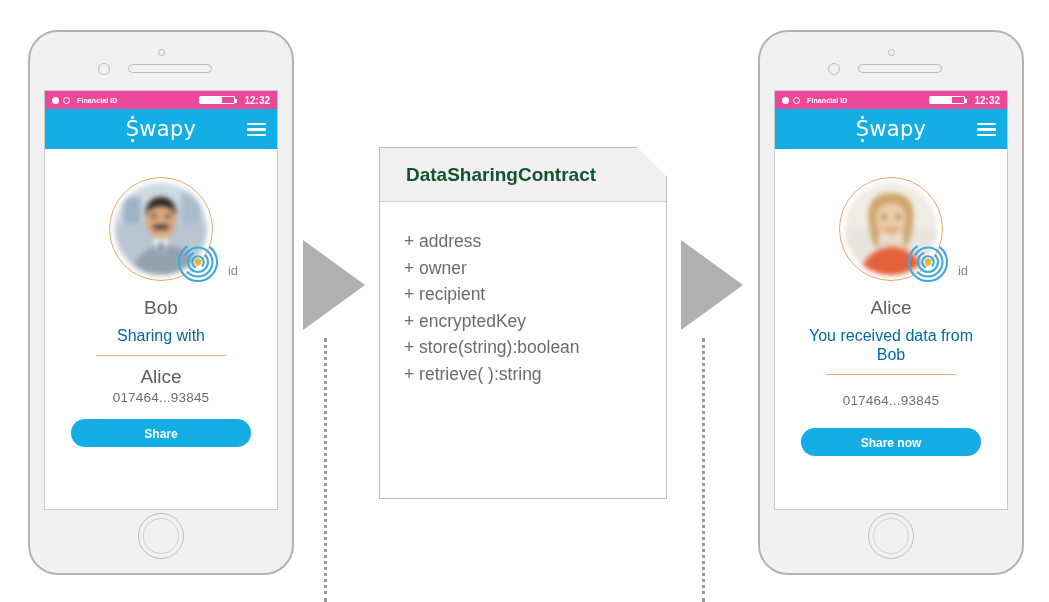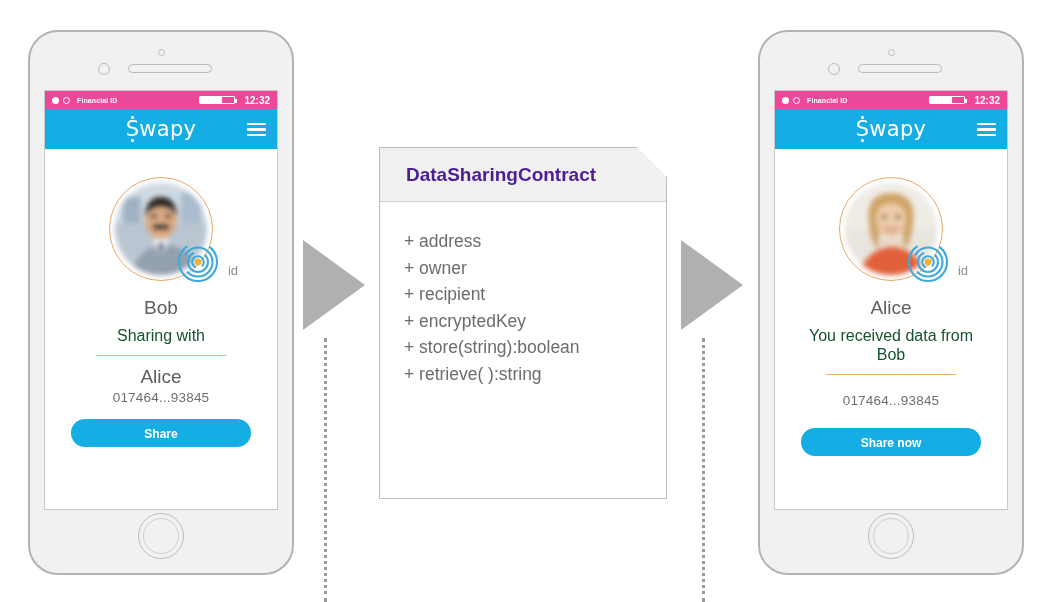--- a/index.html
+++ b/index.html
@@ -61,41 +61,41 @@
 
   .avatar-wrap{position:relative;width:104px;height:104px;margin:16px auto;}
   .avatar-ring{position:absolute;inset:0;border-radius:50%;
                border:1.6px solid #e8a96a;box-sizing:border-box;}
   .avatar-photo{position:absolute;left:6px;top:6px;width:92px;height:92px;
                 border-radius:50%;overflow:hidden;filter:blur(2.4px);}
   .fingerprint{position:absolute;right:-7px;bottom:-3px;width:44px;height:44px;}
   .id-text{position:absolute;right:-25px;bottom:3px;font-size:13px;color:#8d8d8d;}
 
   .uname{font-size:19px;color:#5e5e5e;margin-top:9px;}
-  .status-msg{font-size:16px;color:#14532d;margin-top:7px;line-height:19px;}
+  .status-msg{font-size:16px;color:#0369a1;margin-top:7px;line-height:19px;}
   .rule{width:130px;height:1.4px;background:#f0b063;margin:10px auto 0;}
   .peer{font-size:19px;color:#5e5e5e;margin-top:10px;}
   .addr{font-size:13.5px;color:#6e6e6e;margin-top:2px;letter-spacing:.2px;}
   .cta{display:block;width:180px;height:28px;line-height:28px;margin:14px auto 0;
        background:#14ade4;color:#ffffff;border:none;border-radius:16px;
        font-size:12px;font-weight:bold;cursor:pointer;
        font-family:"Liberation Sans",sans-serif;}
 
   .home-btn{position:absolute;bottom:14px;left:50%;margin-left:-23px;
             width:46px;height:46px;border-radius:50%;
             border:1.6px solid #bdbdbd;box-sizing:border-box;background:#f1f1f1;}
   .home-btn:after{content:"";position:absolute;left:4px;top:4px;right:4px;bottom:4px;
             border-radius:50%;border:1.4px solid #cfcfcf;box-sizing:border-box;}
 
   
   .card{position:absolute;left:379px;top:147px;width:288px;height:352px;
         background:#ffffff;border:1.5px solid #bdbdbd;box-sizing:border-box;}
   .card-head{height:54px;background:#f0f0f0;border-bottom:1.5px solid #cfcfcf;
              display:flex;align-items:center;padding-left:26px;box-sizing:border-box;}
-  .card-title{color:#4c1d95;font-size:19px;font-weight:bold;}
+  .card-title{color:#14532d;font-size:19px;font-weight:bold;}
   .fold-tri{position:absolute;right:-1px;top:-1px;width:0;height:0;
         border-left:30px solid transparent;border-top:30px solid #ffffff;}
   .card-body{padding:26px 0 0 24px;}
   .member{font-size:17.5px;color:#6c6c6c;line-height:26.5px;white-space:nowrap;}
 
   
   .arrow{position:absolute;width:0;height:0;
          border-top:45px solid transparent;border-bottom:45px solid transparent;
          border-left:62px solid #b0b0b0;}
   .arrow.a1{left:303px;top:240px;}

